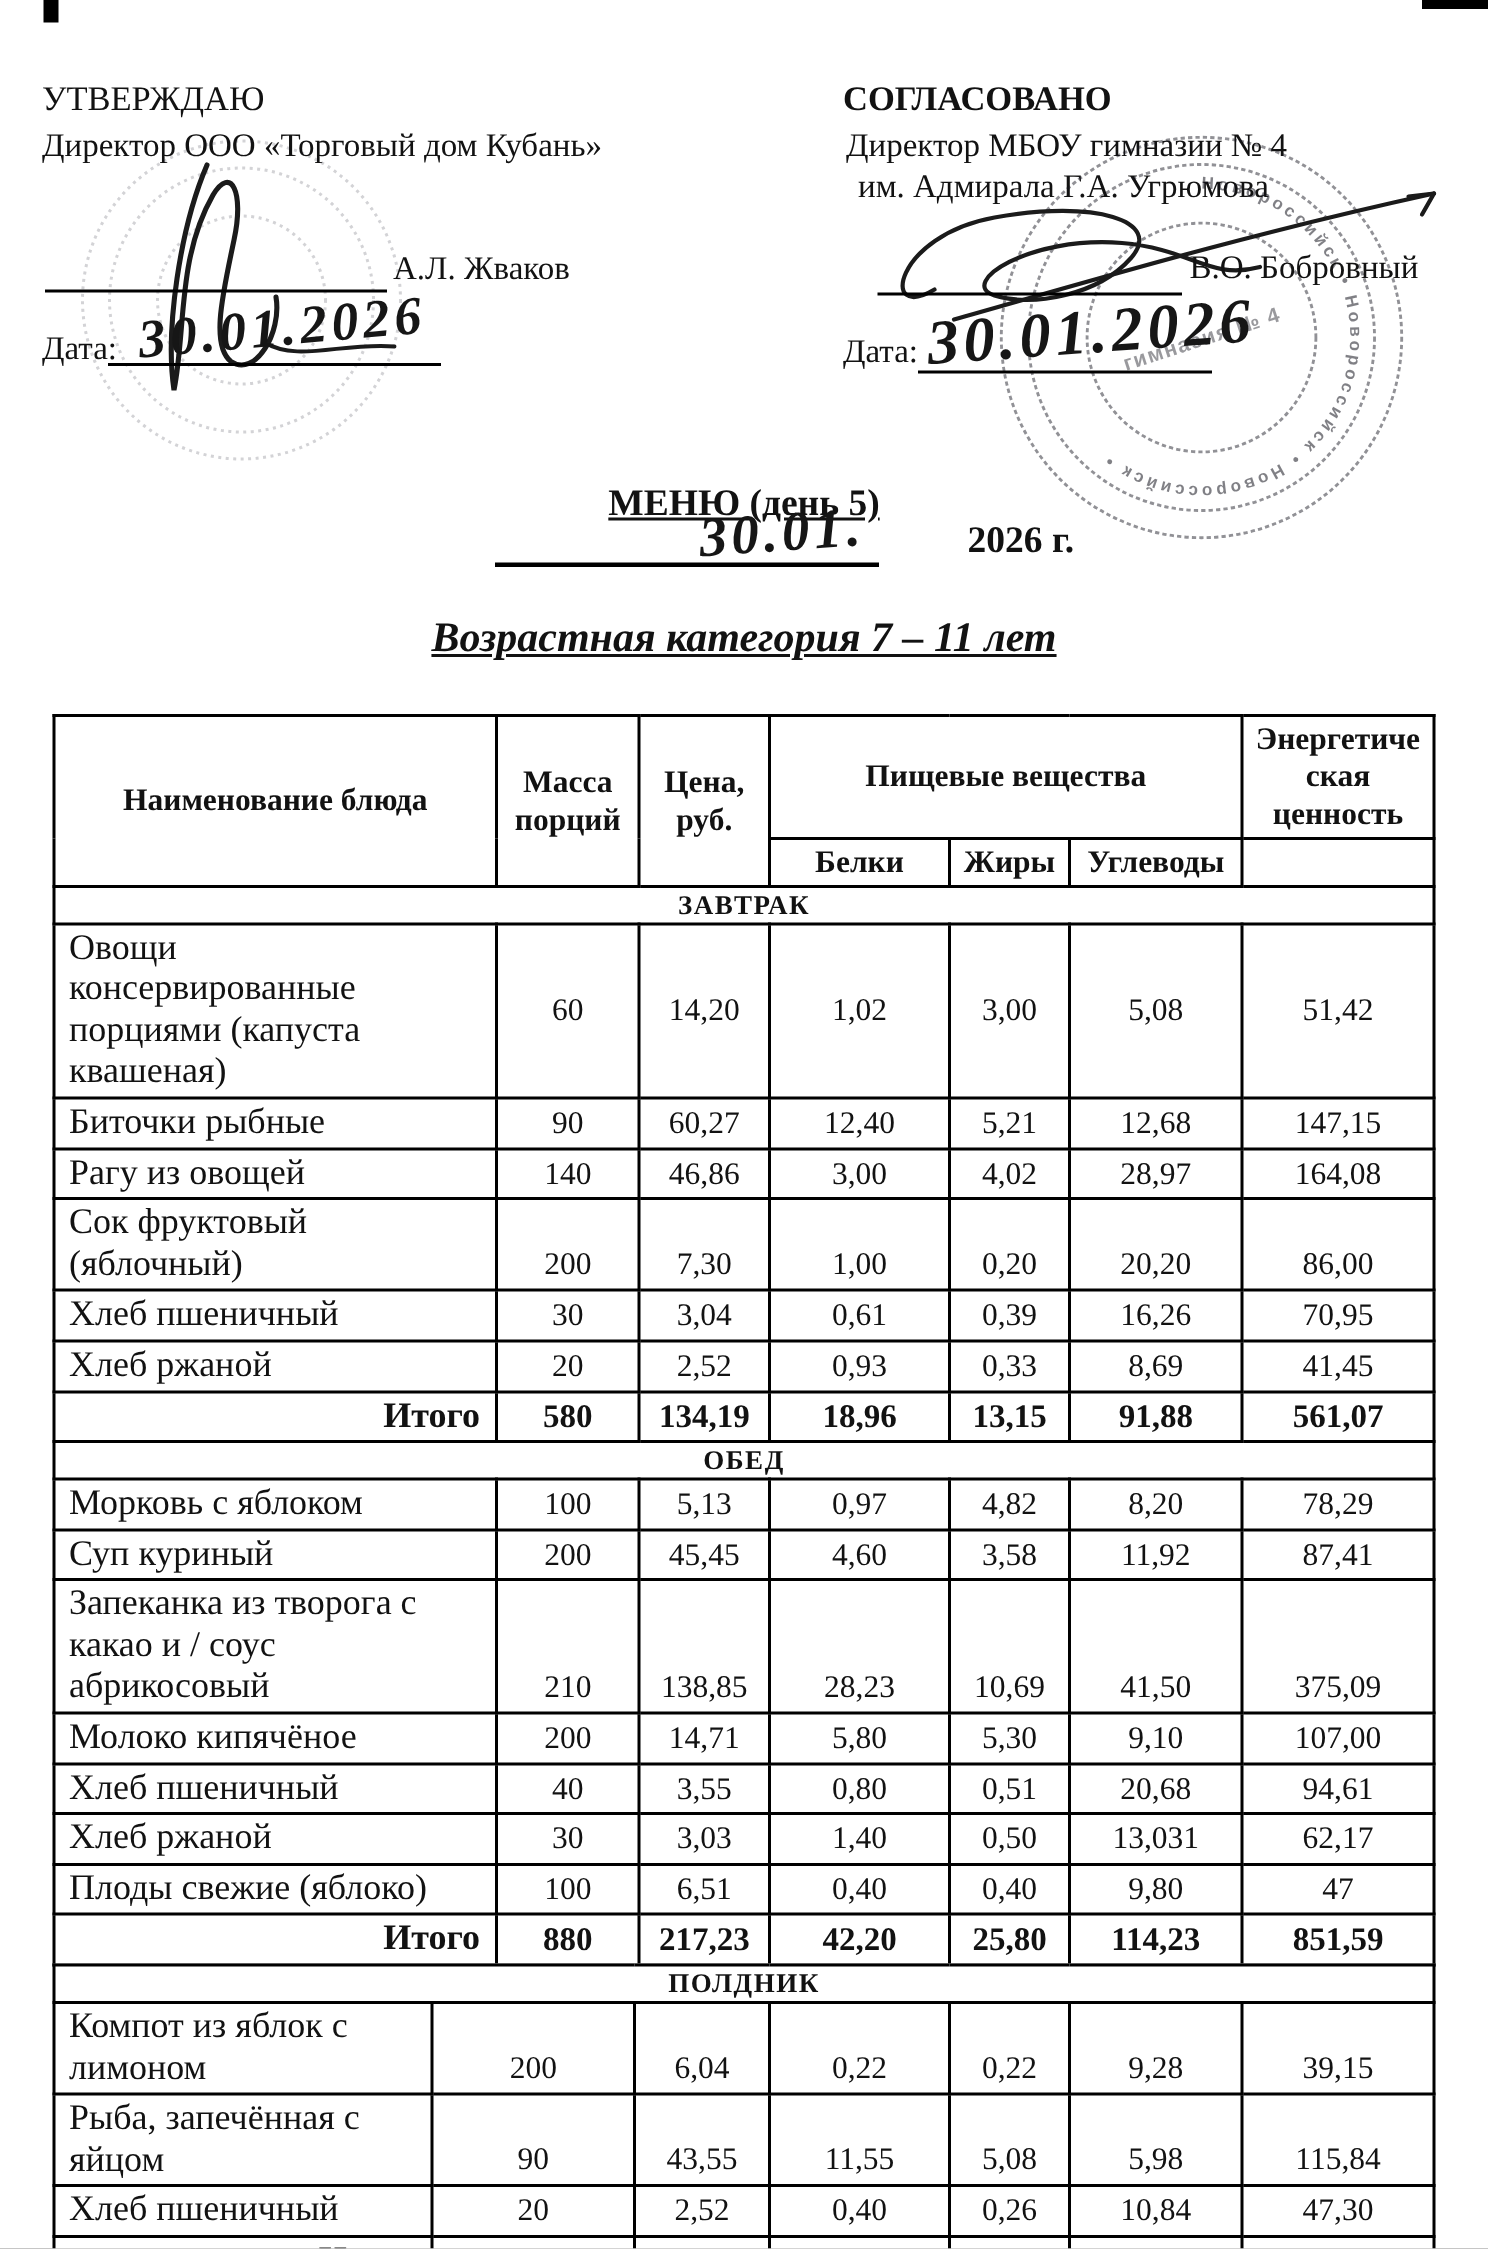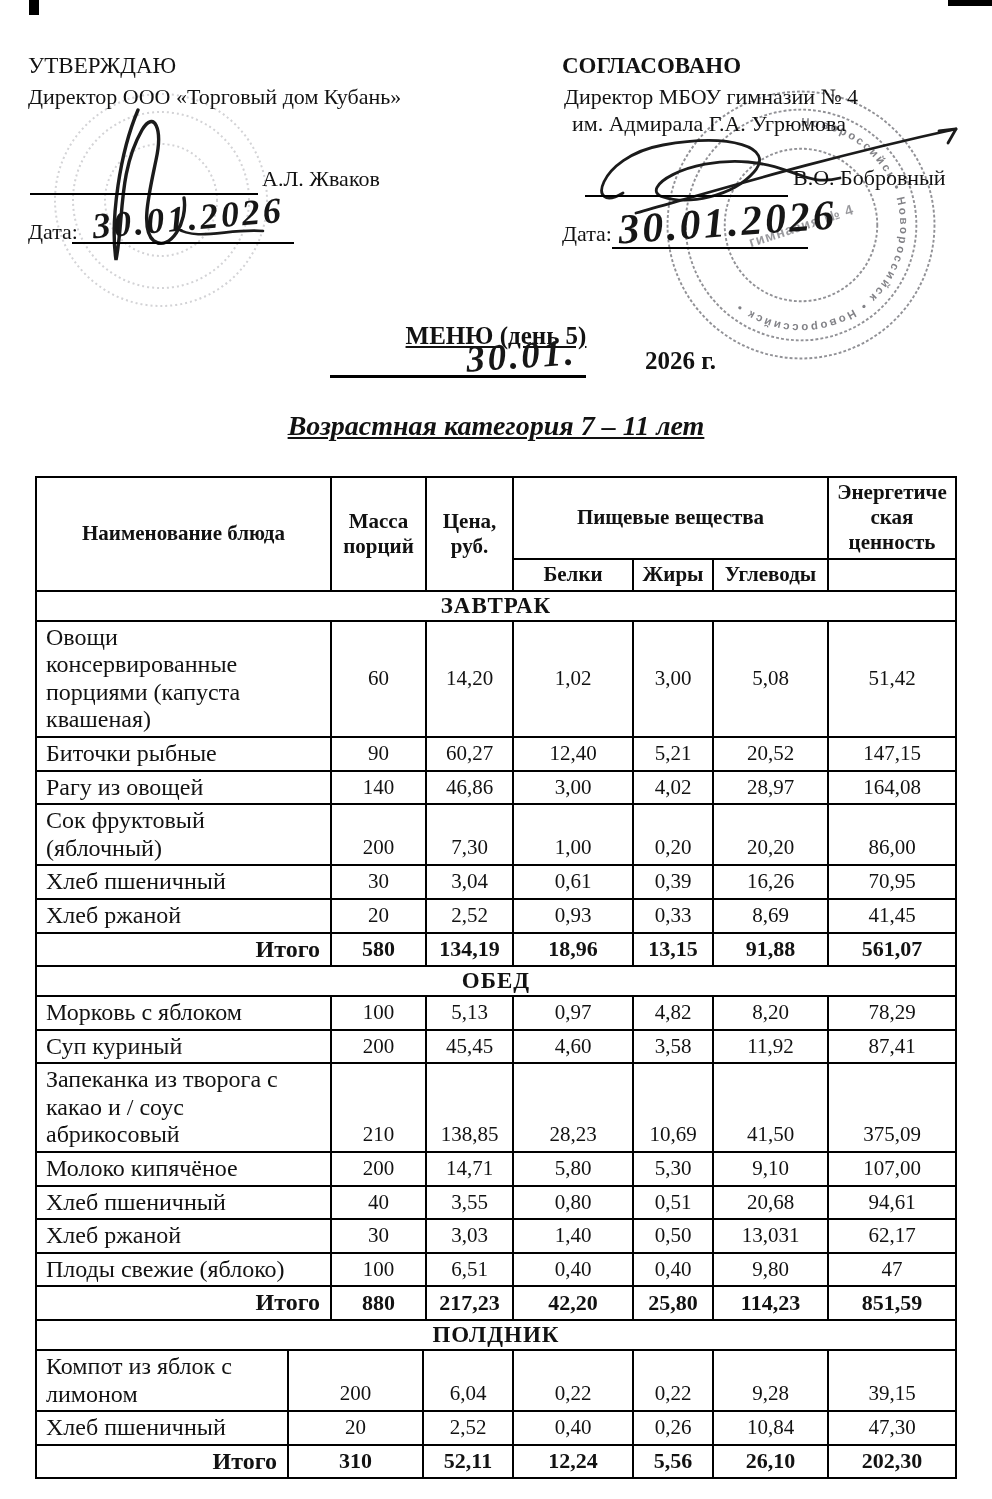--- a/index.html
+++ b/index.html
@@ -25,21 +25,21 @@
 
   table{border-collapse:collapse;table-layout:fixed;width:920px;background:#fff;}
   td,th{border:2px solid #000;overflow:hidden;}
   th{font-size:21px;font-weight:bold;padding:2px 4px;text-align:center;vertical-align:middle;line-height:1.2;}
   tr.hmain th{height:64px;}
   tr.hsub th{height:26px;}
   td.name{font-size:24px;text-align:left;padding:2px 4px 2px 9px;white-space:pre-line;
           vertical-align:top;line-height:1.15;}
   td.num{font-size:21px;text-align:center;vertical-align:middle;padding:2px 3px;line-height:1.12;}
   td.vbottom{vertical-align:bottom;padding-bottom:5px;}
-  td.section{font-size:23px;font-weight:bold;text-align:center;padding:1px;letter-spacing:1px;}
+  td.section{font-size:18px;font-weight:bold;text-align:center;padding:1px;letter-spacing:1px;}
   td.total-label{text-align:right;font-weight:bold;padding-right:10px;padding-left:11px;}
   td.bold{font-weight:bold;font-size:22px;}
   #tableB{margin-top:-2px;}
 </style>
 </head>
 <body>
 
 <div class="page">
 
   <div class="abs artifact" style="left:29px;top:0;width:10px;height:15px;"></div>
@@ -145,21 +145,21 @@
             <td class="num">3,00</td>
             <td class="num">5,08</td>
             <td class="num">51,42</td>
           </tr>
           <tr>
             <td class="name">Биточки рыбные</td>
             <td class="num">90</td>
             <td class="num">60,27</td>
             <td class="num">12,40</td>
             <td class="num">5,21</td>
-            <td class="num">20,52</td>
+            <td class="num">12,68</td>
             <td class="num">147,15</td>
           </tr>
           <tr>
             <td class="name">Рагу из овощей</td>
             <td class="num">140</td>
             <td class="num">46,86</td>
             <td class="num">3,00</td>
             <td class="num">4,02</td>
             <td class="num">28,97</td>
             <td class="num">164,08</td>
@@ -301,20 +301,30 @@
             <td class="name">Компот из яблок с
 лимоном</td>
             <td class="num vbottom">200</td>
             <td class="num vbottom">6,04</td>
             <td class="num vbottom">0,22</td>
             <td class="num vbottom">0,22</td>
             <td class="num vbottom">9,28</td>
             <td class="num vbottom">39,15</td>
           </tr>
           <tr>
+            <td class="name">Рыба, запечённая с
+яйцом</td>
+            <td class="num vbottom">90</td>
+            <td class="num vbottom">43,55</td>
+            <td class="num vbottom">11,55</td>
+            <td class="num vbottom">5,08</td>
+            <td class="num vbottom">5,98</td>
+            <td class="num vbottom">115,84</td>
+          </tr>
+          <tr>
             <td class="name">Хлеб пшеничный</td>
             <td class="num">20</td>
             <td class="num">2,52</td>
             <td class="num">0,40</td>
             <td class="num">0,26</td>
             <td class="num">10,84</td>
             <td class="num">47,30</td>
           </tr>
           <tr>
             <td class="name total-label">Итого</td>

